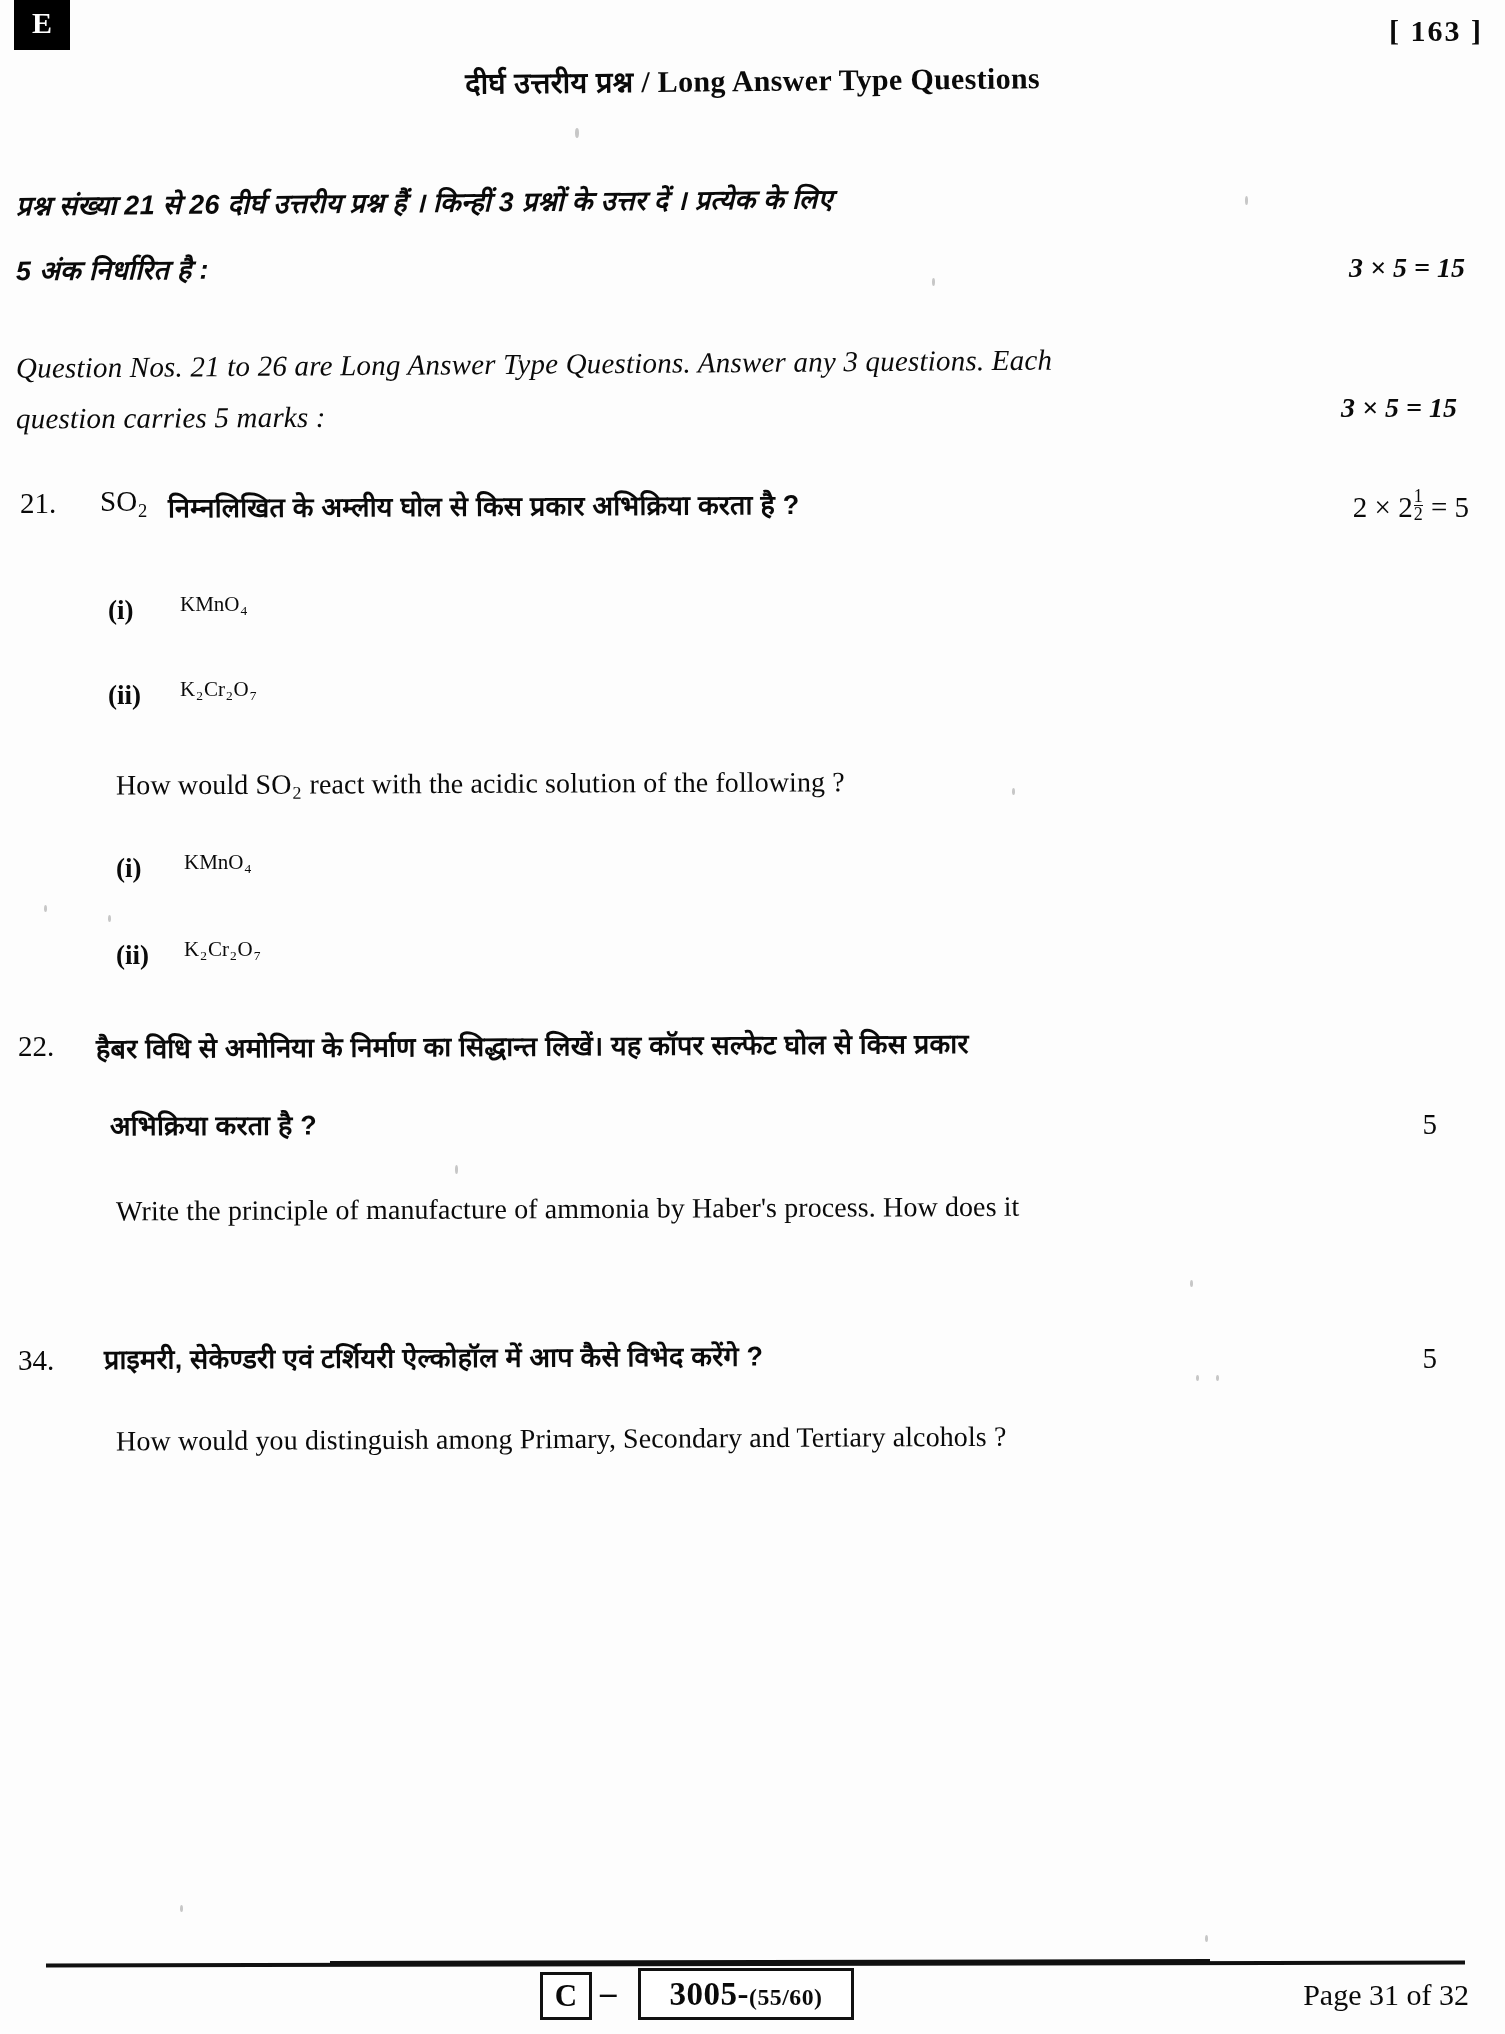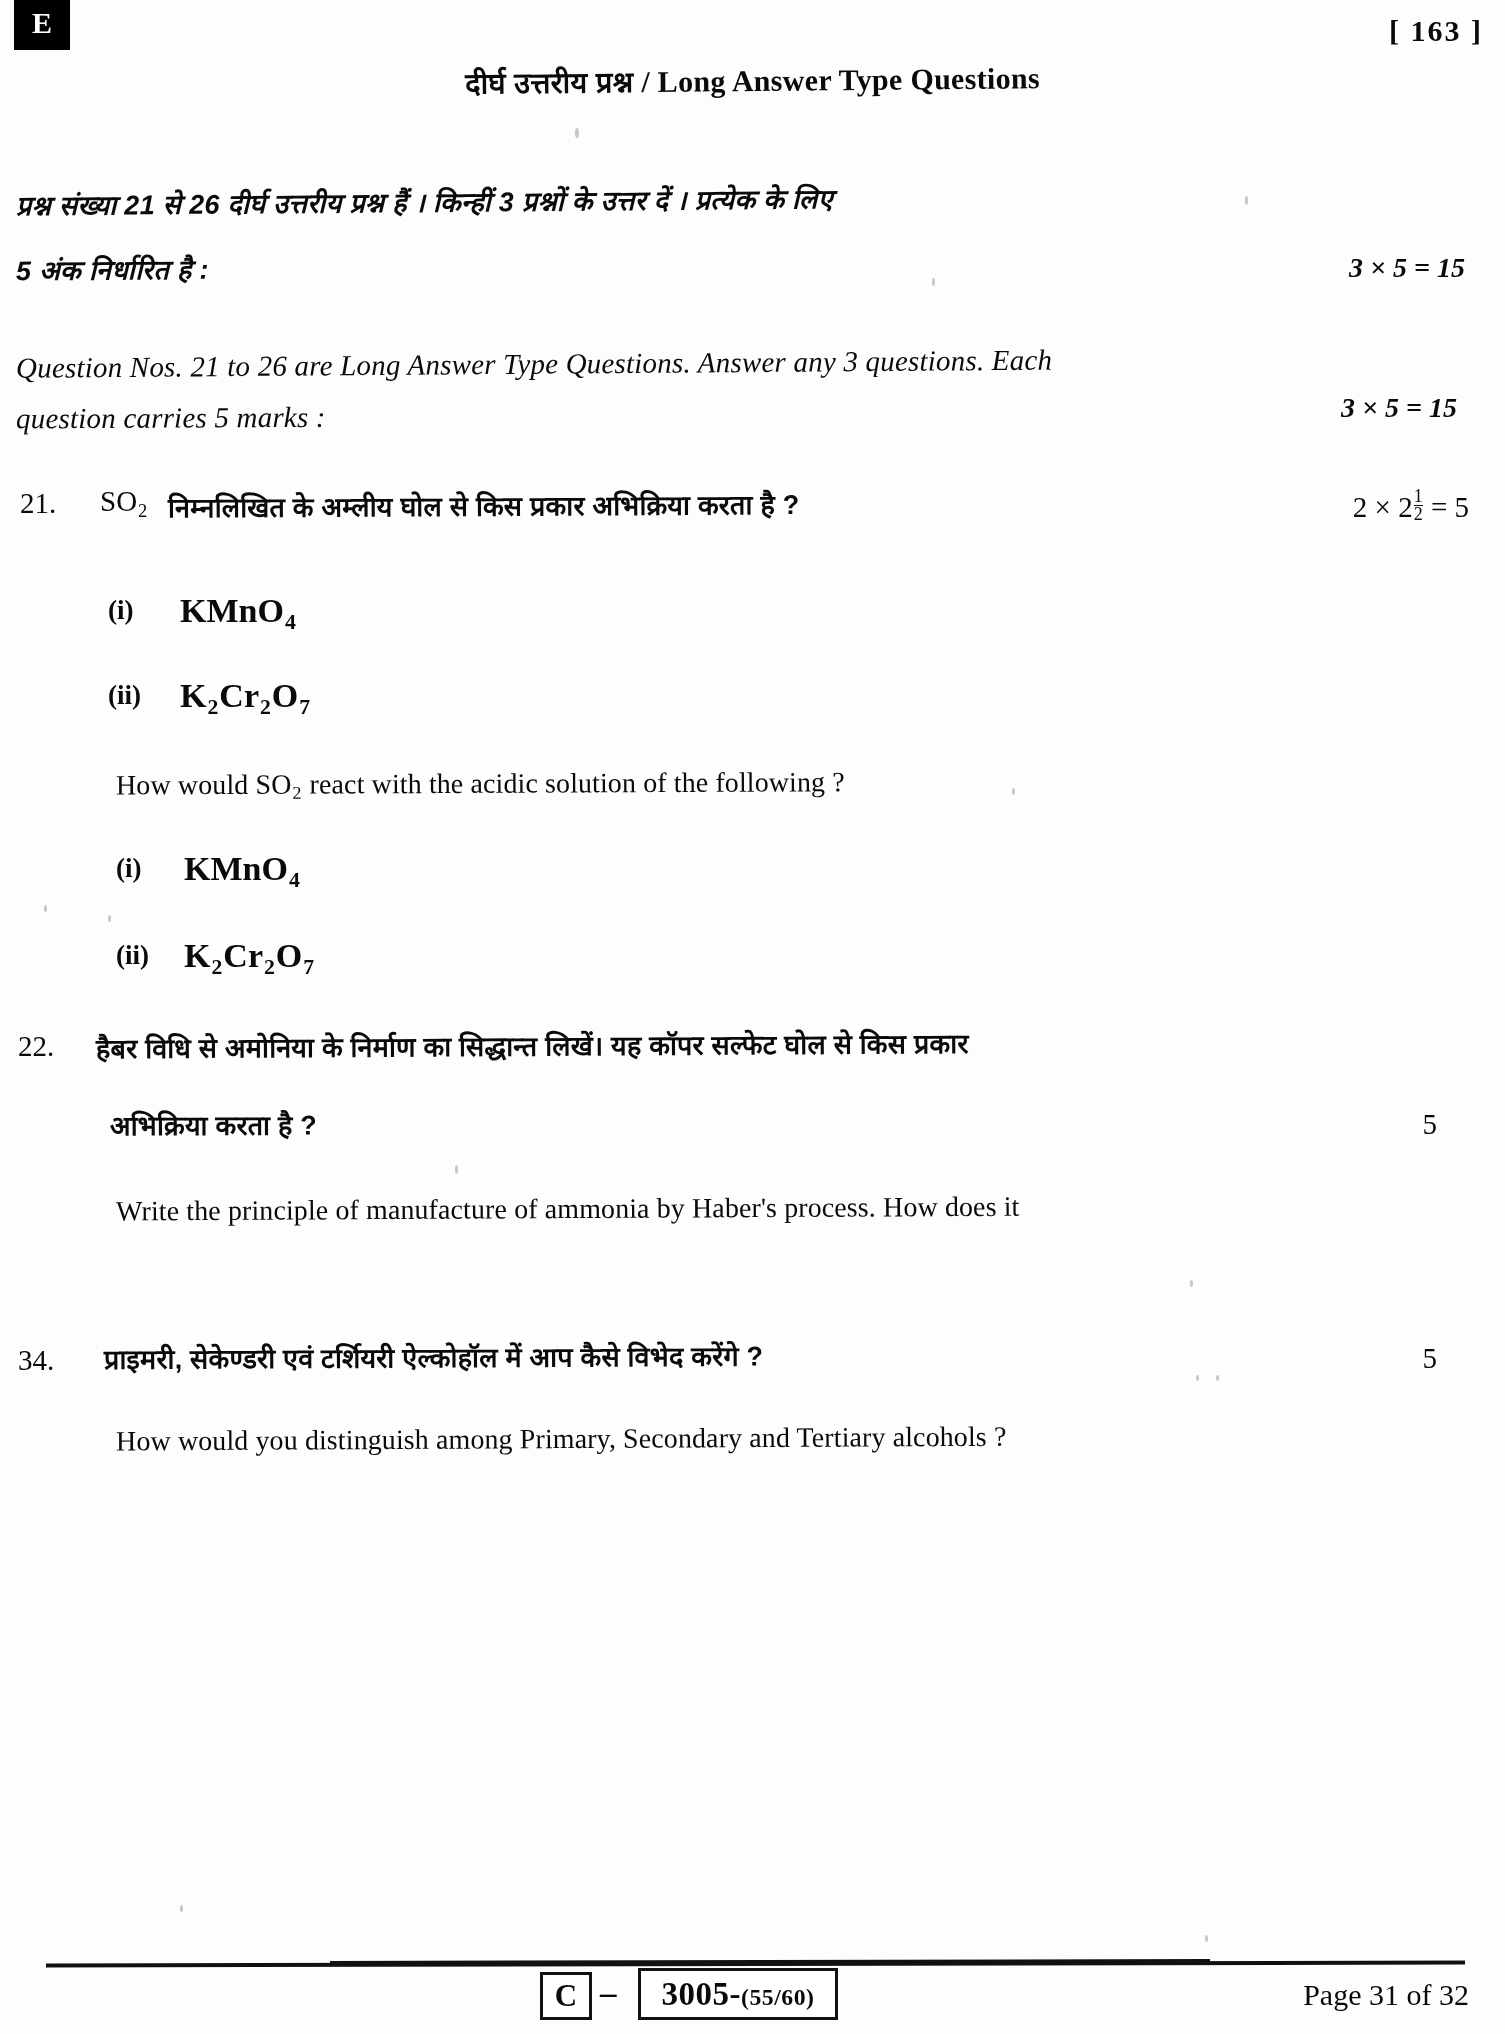--- a/index.html
+++ b/index.html
@@ -131,22 +131,22 @@
 
   .roman-label {
     position: absolute;
     font-family: "Liberation Serif", serif;
     font-size: 27px;
     font-weight: bold;
   }
   .formula {
     position: absolute;
     font-family: "Liberation Serif", serif;
-    font-size: 34px;
-    font-weight: bold;
+    font-size: 21px;
+    font-weight: normal;
     white-space: nowrap;
   }
   .formula sub {
     font-size: 0.64em;
     vertical-align: -0.32em;
     padding: 0 1px;
   }
   .english sub, .english-instr sub {
     font-size: 0.64em;
     vertical-align: -0.3em;
@@ -205,21 +205,21 @@
     position: absolute;
     left: 600px;
     top: 1975px;
     font-family: "Liberation Serif", serif;
     font-size: 33px;
     font-weight: bold;
   }
   #footer-serial-box {
     left: 638px;
     top: 1968px;
-    width: 200px;
+    width: 216px;
     height: 52px;
     font-size: 33px;
     line-height: 46px;
     letter-spacing: 0.5px;
   }
   #footer-serial-box .suffix {
     font-size: 0.72em;
     font-weight: bold;
   }
 

